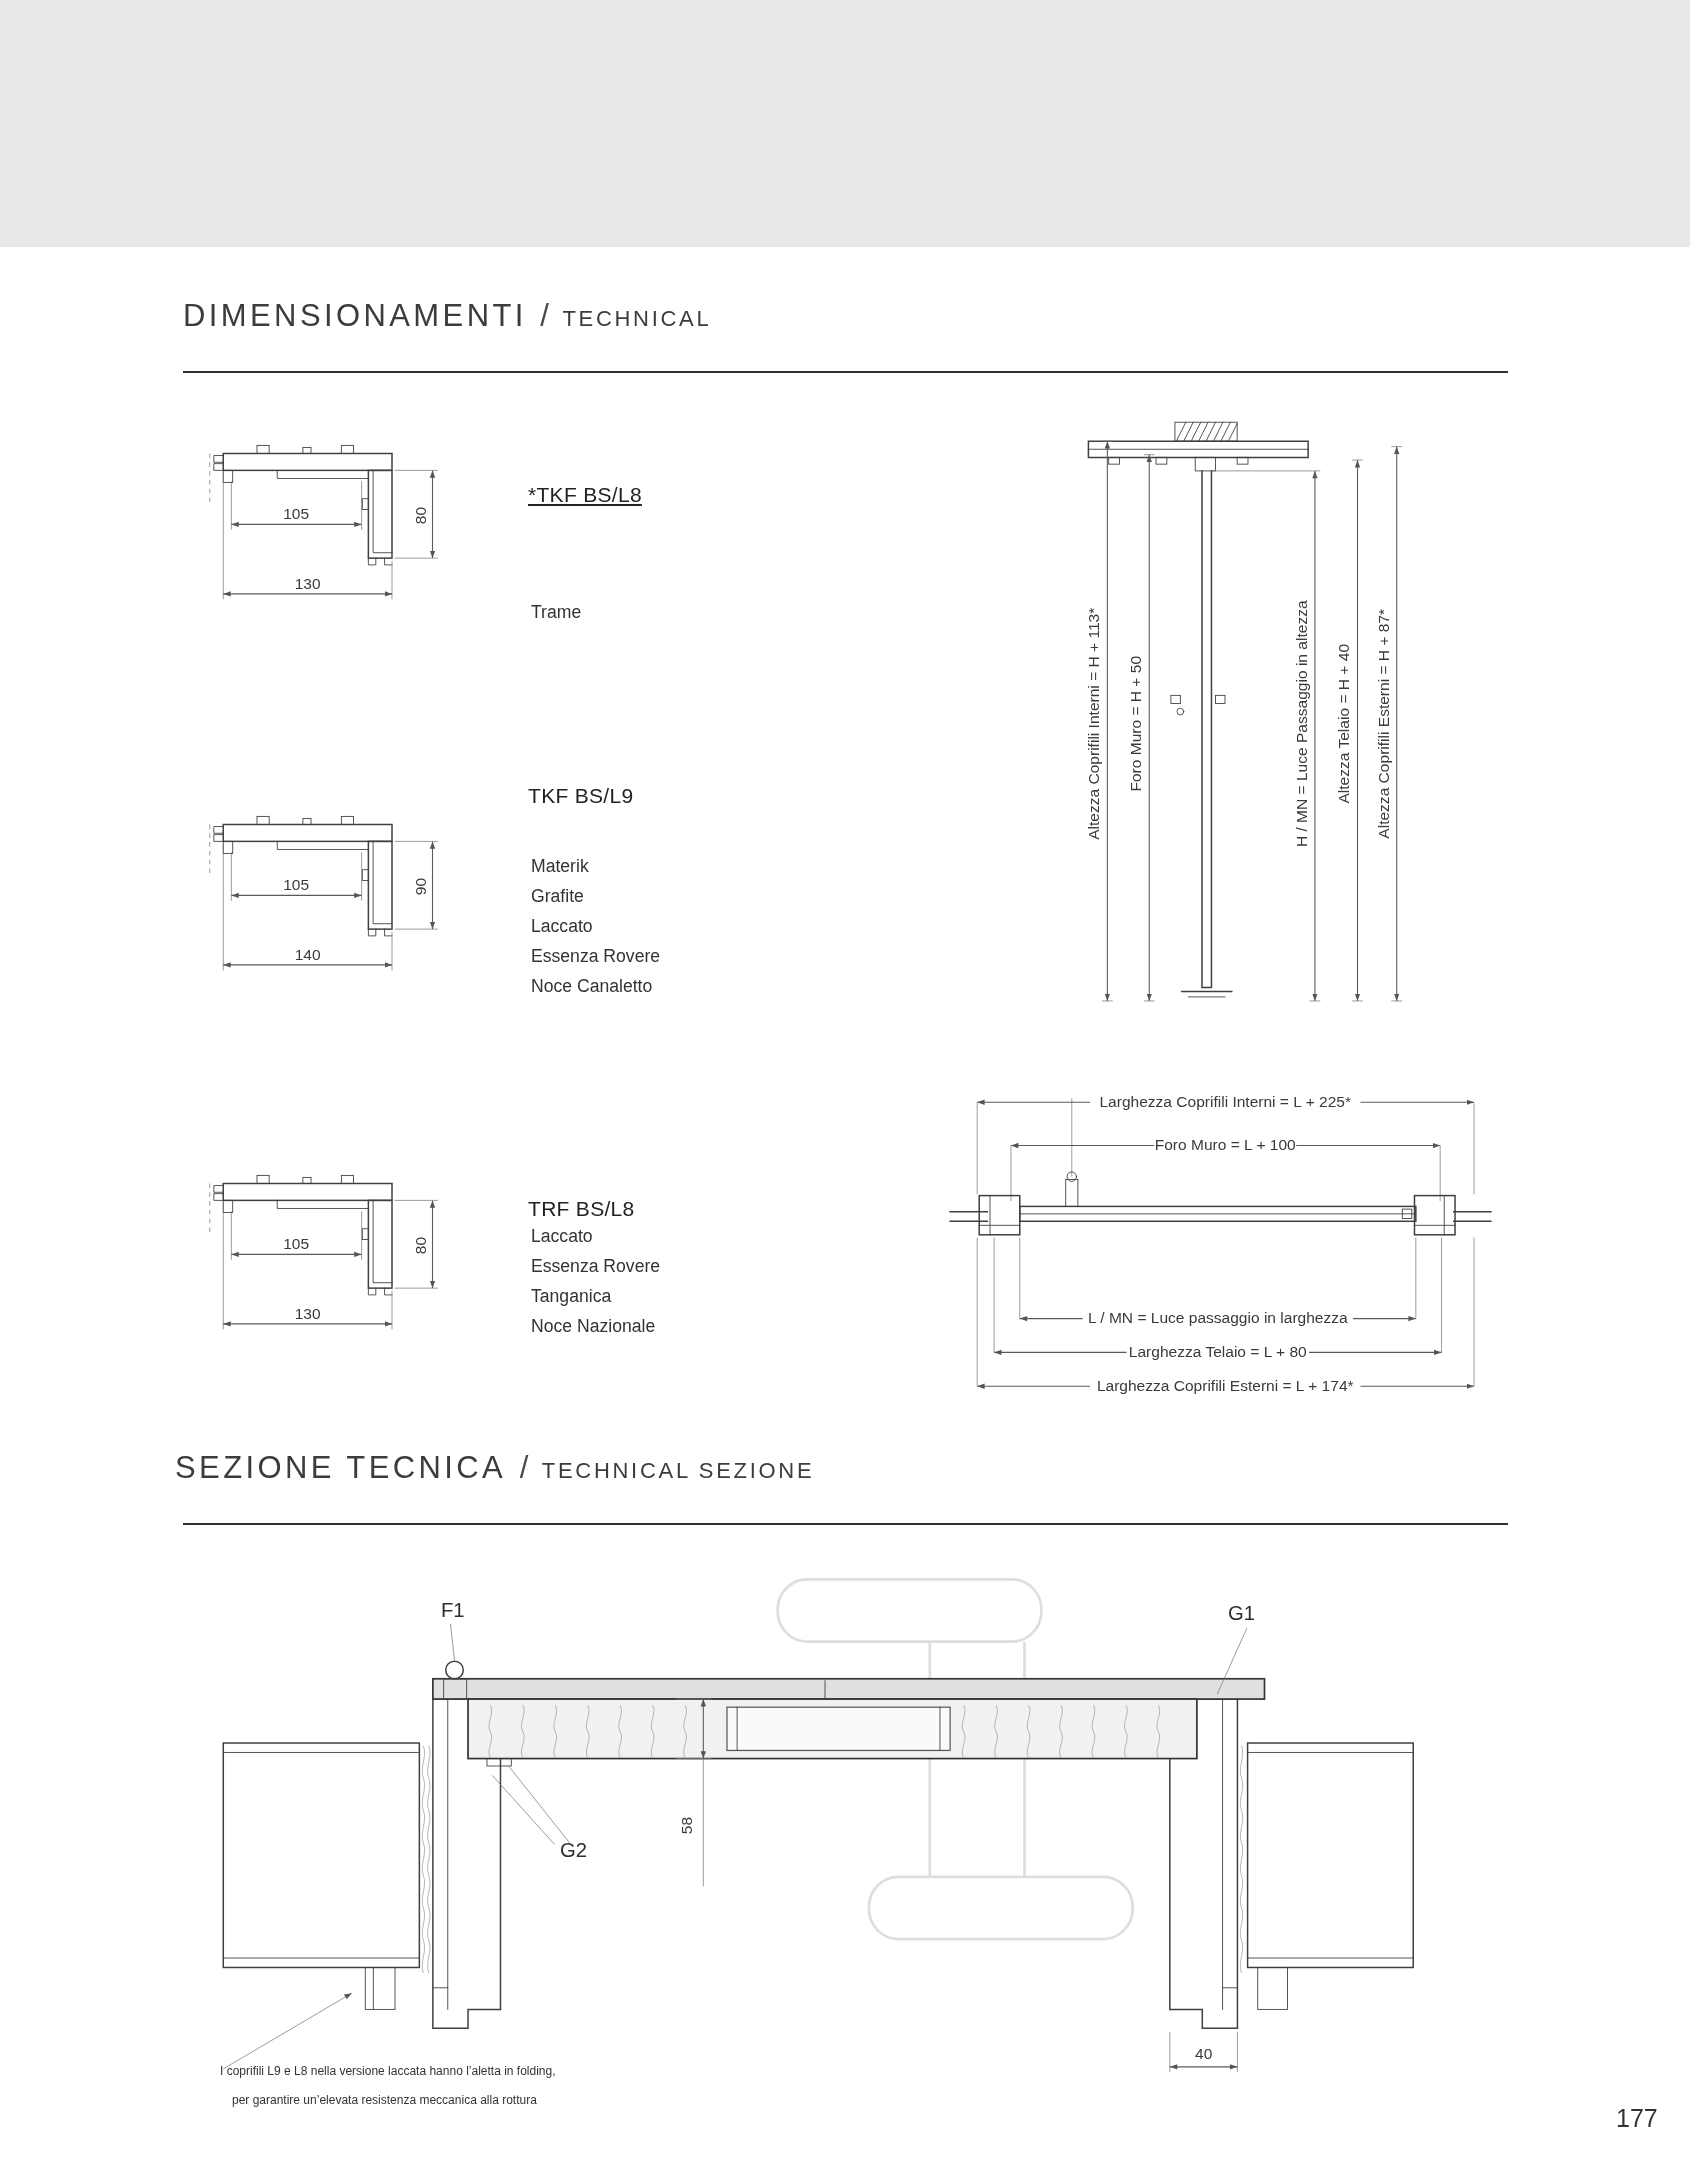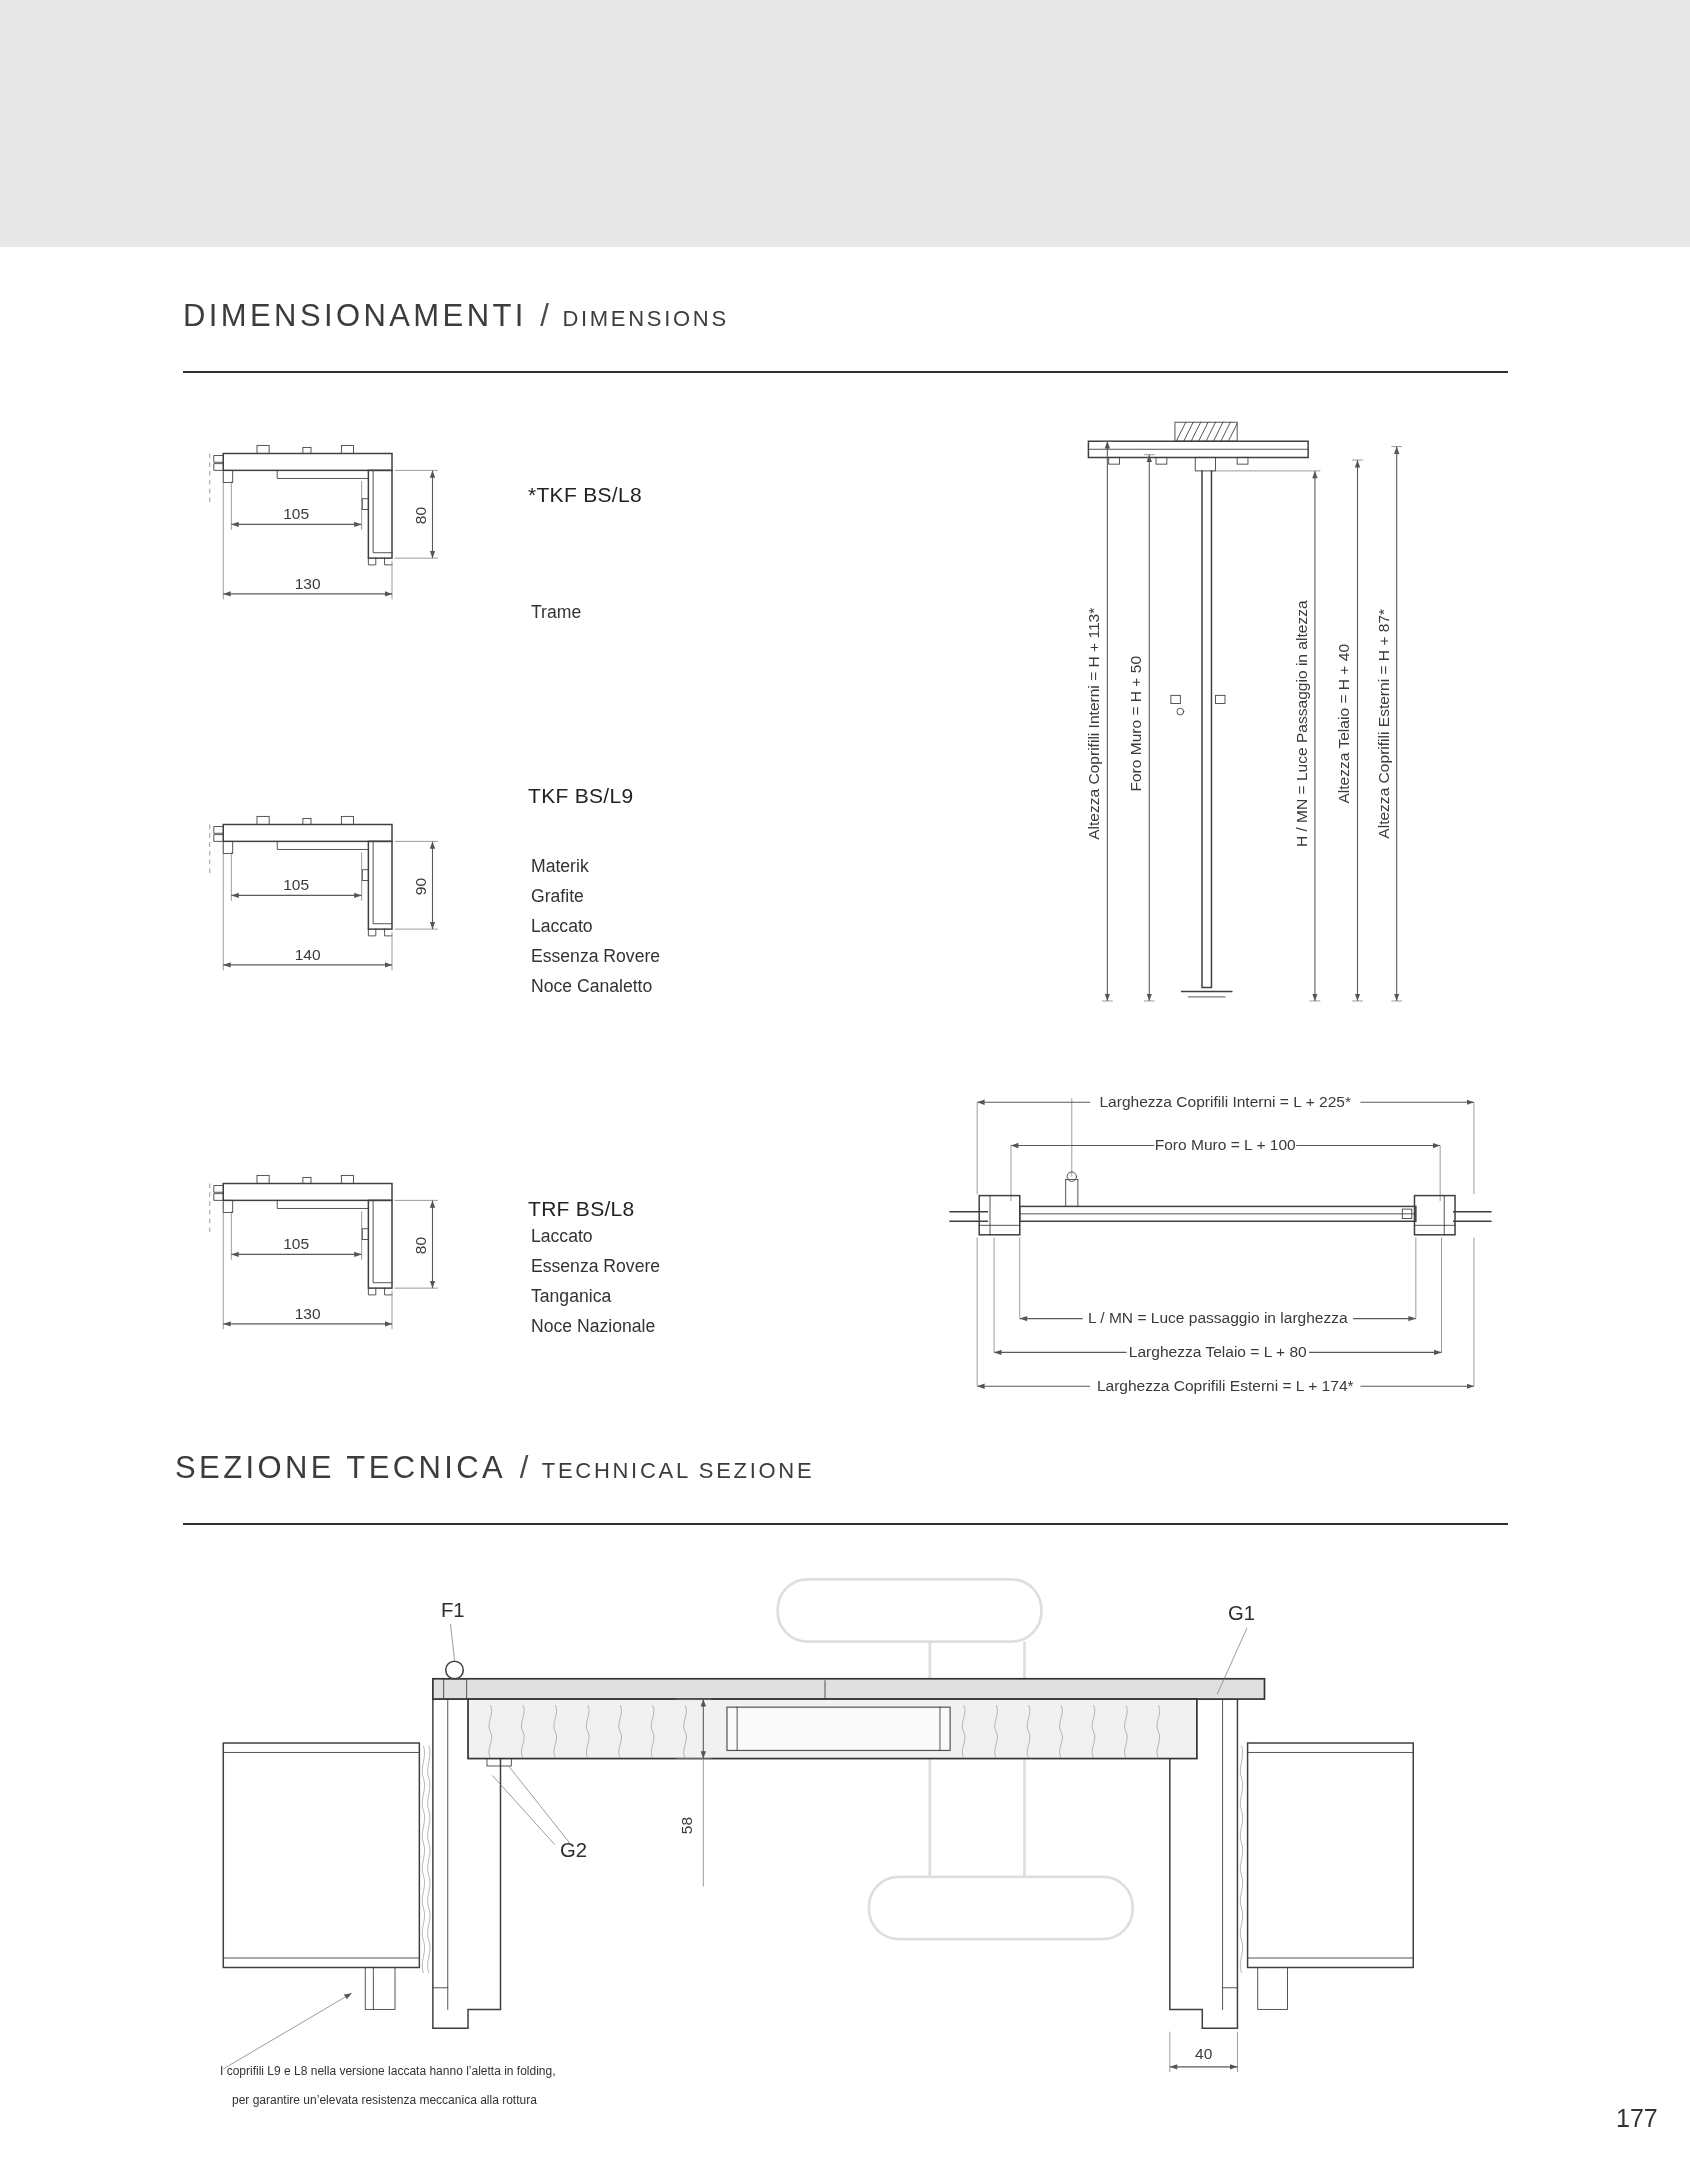--- a/index.html
+++ b/index.html
@@ -60,31 +60,31 @@
         <line class="dim" x1="340" y1="70" x2="340" y2="200" marker-start="url(#as)" marker-end="url(#ae)"></line>
       </symbol>
     </defs>
   </svg>
 
   <div class="band"></div>
 
   <div class="sec-title" style="left:183px; top:298px;">
     <span class="big">DIMENSIONAMENTI</span>
     <span class="slash">/</span>
-    <span class="small">DIMENSIONS</span>
+    <span class="small">TECHNICAL</span>
   </div>
   <div class="rule" style="left:183px; top:371px; width:1325px;"></div>
 
   <svg class="draw" style="left:203px; top:423px; width:270px; height:196px;" viewBox="0 0 400 290">
     <use href="#profile-geom" xlink:href="#profile-geom"></use>
     <text class="dimtxt" x="138" y="142" text-anchor="middle">105</text>
     <text class="dimtxt" x="155" y="245" text-anchor="middle">130</text>
     <text class="dimtxt" x="330" y="137" text-anchor="middle" transform="rotate(-90 330 137)">80</text>
   </svg>
-  <div class="code" style="left:528px; top:483px;">*TKF BS/L8</div>
+  <div class="code" style="left:528px; top:483px;text-decoration:underline;">*TKF BS/L8</div>
   <div class="finishes" style="left:531px; top:553px;margin-top:44px;">
     <div>Trame</div>
   </div>
 
   <svg class="draw" style="left:203px; top:794px; width:270px; height:196px;" viewBox="0 0 400 290">
     <use href="#profile-geom" xlink:href="#profile-geom"></use>
     <text class="dimtxt" x="138" y="142" text-anchor="middle">105</text>
     <text class="dimtxt" x="155" y="245" text-anchor="middle">140</text>
     <text class="dimtxt" x="330" y="137" text-anchor="middle" transform="rotate(-90 330 137)">90</text>
   </svg>

